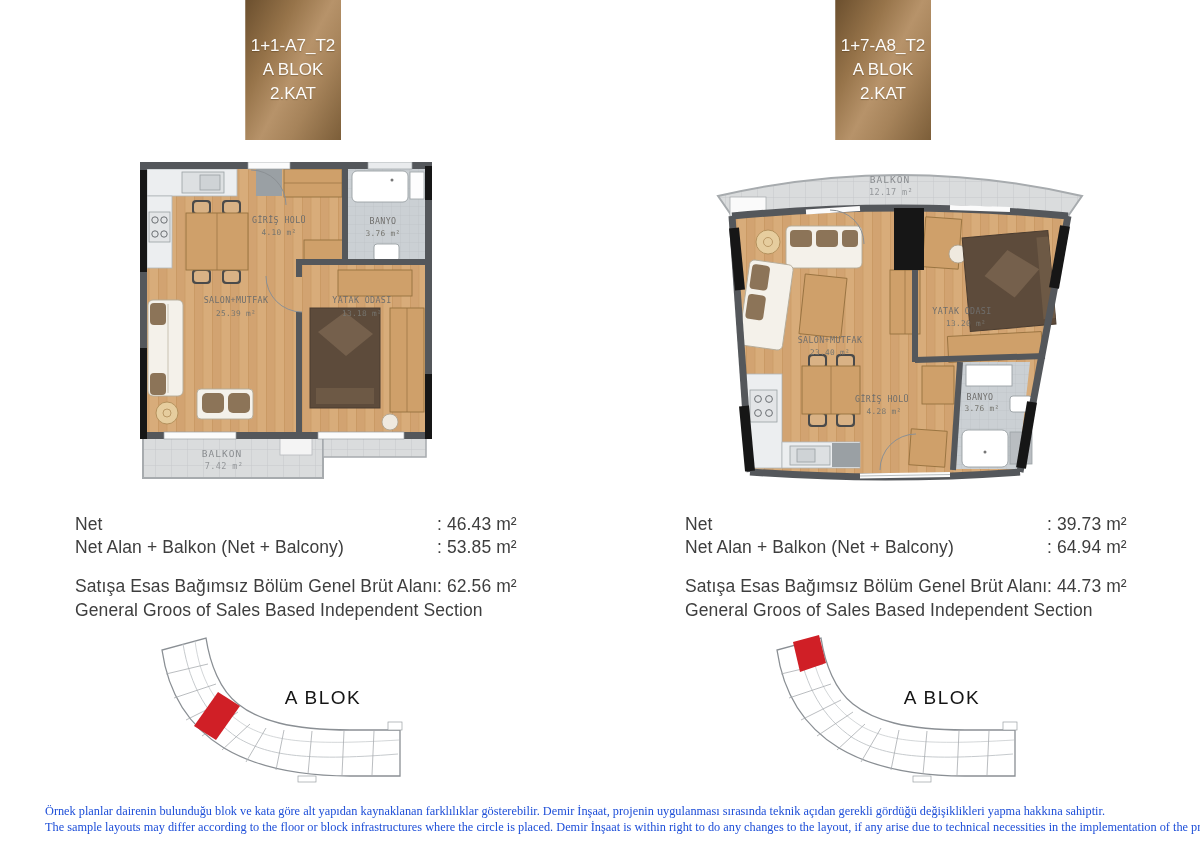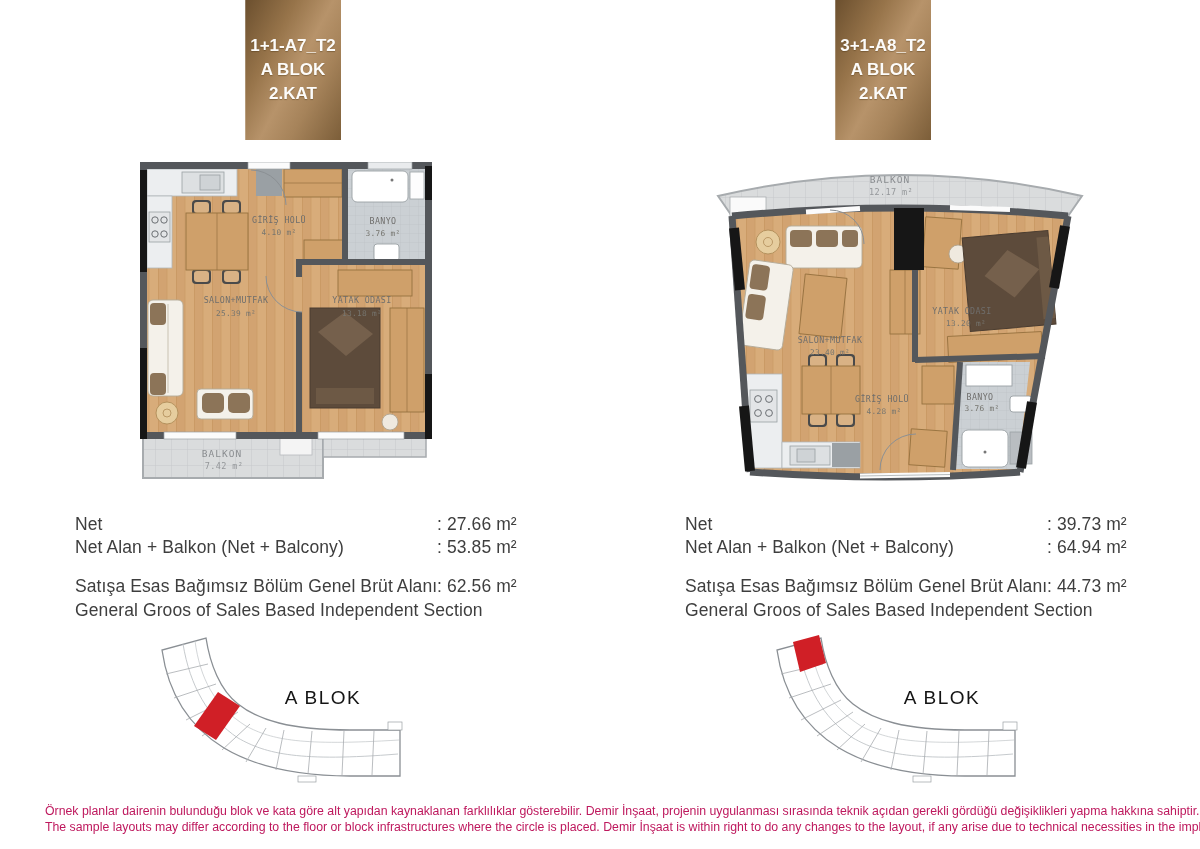--- a/index.html
+++ b/index.html
@@ -5,33 +5,33 @@
   html,body{margin:0;padding:0;}
   body{
     width:1200px;height:849px;position:relative;background:#ffffff;
     font-family:"Liberation Sans",sans-serif;overflow:hidden;
   }
   
   .tag{
     position:absolute;top:0;width:96px;height:140px;
     background:linear-gradient(118deg,#6b4f2e 0%,#97744a 30%,#b7936a 52%,#a6835a 70%,#7c5e39 100%);
     box-shadow:inset 1px 0 0 rgba(255,255,255,.25);
-    color:#fdfcfa;text-align:center;font-weight:bold;font-size:17px;
+    color:#fdfcfa;text-align:center;font-weight:normal;font-size:17px;
     padding-top:34px;box-sizing:border-box;line-height:24px;
     text-shadow:0 1px 1px rgba(60,40,10,.35);
   }
   
   .mlabel,.mvalue{
     position:absolute;font-size:17.5px;color:#3e3e3e;white-space:nowrap;
     letter-spacing:.1px;
   }
   
   .foot{
-    position:absolute;left:45px;width:1150px;font-family:Liberation Sans, sans-serif;
-    font-size:12.3px;color:#be185d;white-space:nowrap;
+    position:absolute;left:45px;width:1150px;font-family:Liberation Serif, serif;
+    font-size:12.3px;color:#1d4ed8;white-space:nowrap;
   }
   
   .plabel{font-family:"DejaVu Sans Mono",monospace;font-size:8.3px;fill:#6f6e6c;letter-spacing:.4px;text-anchor:middle;}
   .parea{font-family:"DejaVu Sans Mono",monospace;font-size:7.8px;fill:#76756f;letter-spacing:.3px;text-anchor:middle;}
   .blabel{font-family:"DejaVu Sans Mono",monospace;font-size:9.5px;fill:#8a8d90;letter-spacing:1px;text-anchor:middle;}
   .barea{font-family:"DejaVu Sans Mono",monospace;font-size:8.5px;fill:#94979a;letter-spacing:.4px;text-anchor:middle;}
   .site-label{font-family:"Liberation Sans",sans-serif;font-size:19px;fill:#141414;letter-spacing:1.5px;text-anchor:middle;}
   svg{position:absolute;}
 </style>
 </head>
@@ -178,21 +178,21 @@
     <text class="plabel" x="96" y="141">SALON+MUTFAK</text>
     <text class="parea" x="96" y="154">25.39 m²</text>
     <text class="plabel" x="222" y="141">YATAK ODASI</text>
     <text class="parea" x="222" y="154">13.18 m²</text>
     <text class="blabel" x="82" y="295">BALKON</text>
     <text class="barea" x="84" y="307">7.42 m²</text>
   </g>
 </svg>
 
 <div class="mlabel" style="left:75px;top:514px">Net</div>
-<div class="mvalue" style="left:437px;top:514px">: 27.66 m²</div>
+<div class="mvalue" style="left:437px;top:514px">: 46.43 m²</div>
 <div class="mlabel" style="left:75px;top:537px">Net Alan + Balkon (Net + Balcony)</div>
 <div class="mvalue" style="left:437px;top:537px">: 53.85 m²</div>
 <div class="mlabel" style="left:75px;top:576px">Satışa Esas Bağımsız Bölüm Genel Brüt Alanı</div>
 <div class="mvalue" style="left:437px;top:576px">: 62.56 m²</div>
 <div class="mlabel" style="left:75px;top:600px">General Groos of Sales Based Independent Section</div>
 
 <svg style="left:150px;top:634px" width="270" height="160" viewBox="0 0 270 160">
   <path d="M 12 16 C 18 58 38 92 74 114 C 106 133 150 142 200 142 L 250 142 L 250 96 L 200 96 C 140 96 108 86 88 70 C 70 56 60 30 56 4 Z" fill="#ffffff" stroke="#8a8f94" stroke-width="1.3"></path>
   <g stroke="#c0c4c7" fill="none">
     <path d="M 33 10 C 40 52 58 84 88 104 C 116 120 150 128 248 120" stroke-width="0.9"></path>
@@ -210,21 +210,21 @@
       <path d="M 192 141 L 194 97"></path>
     <path d="M 222 141 L 224 97"></path>
   </g>
   <rect x="238" y="88" width="14" height="8" fill="#ffffff" stroke="#9aa0a4" stroke-width="0.7"></rect>
   <rect x="148" y="142" width="18" height="6" fill="#ffffff" stroke="#9aa0a4" stroke-width="0.7"></rect>
   <polygon points="44,92 68,58 90,72 66,106" fill="#d01f26"></polygon>
   <text class="site-label" x="173" y="70">A BLOK</text>
 </svg>
 
 <div class="tag" style="left:835px">
-  <div>3+1-A8_T2</div>
+  <div>1+7-A8_T2</div>
   <div>A BLOK</div>
   <div>2.KAT</div>
 </div>
 
 <svg style="left:710px;top:150px" width="380" height="332" viewBox="0 0 380 332">
 
   <g>
     <path d="M 8 46 Q 190 4 372 46 L 354 72 Q 190 48 26 72 Z" fill="url(#tile)" stroke="#a7abae" stroke-width="2"></path>
     <rect x="20" y="47" width="36" height="19" fill="#fafafa" stroke="#aaaeb1" stroke-width="0.8"></rect>
   </g>

